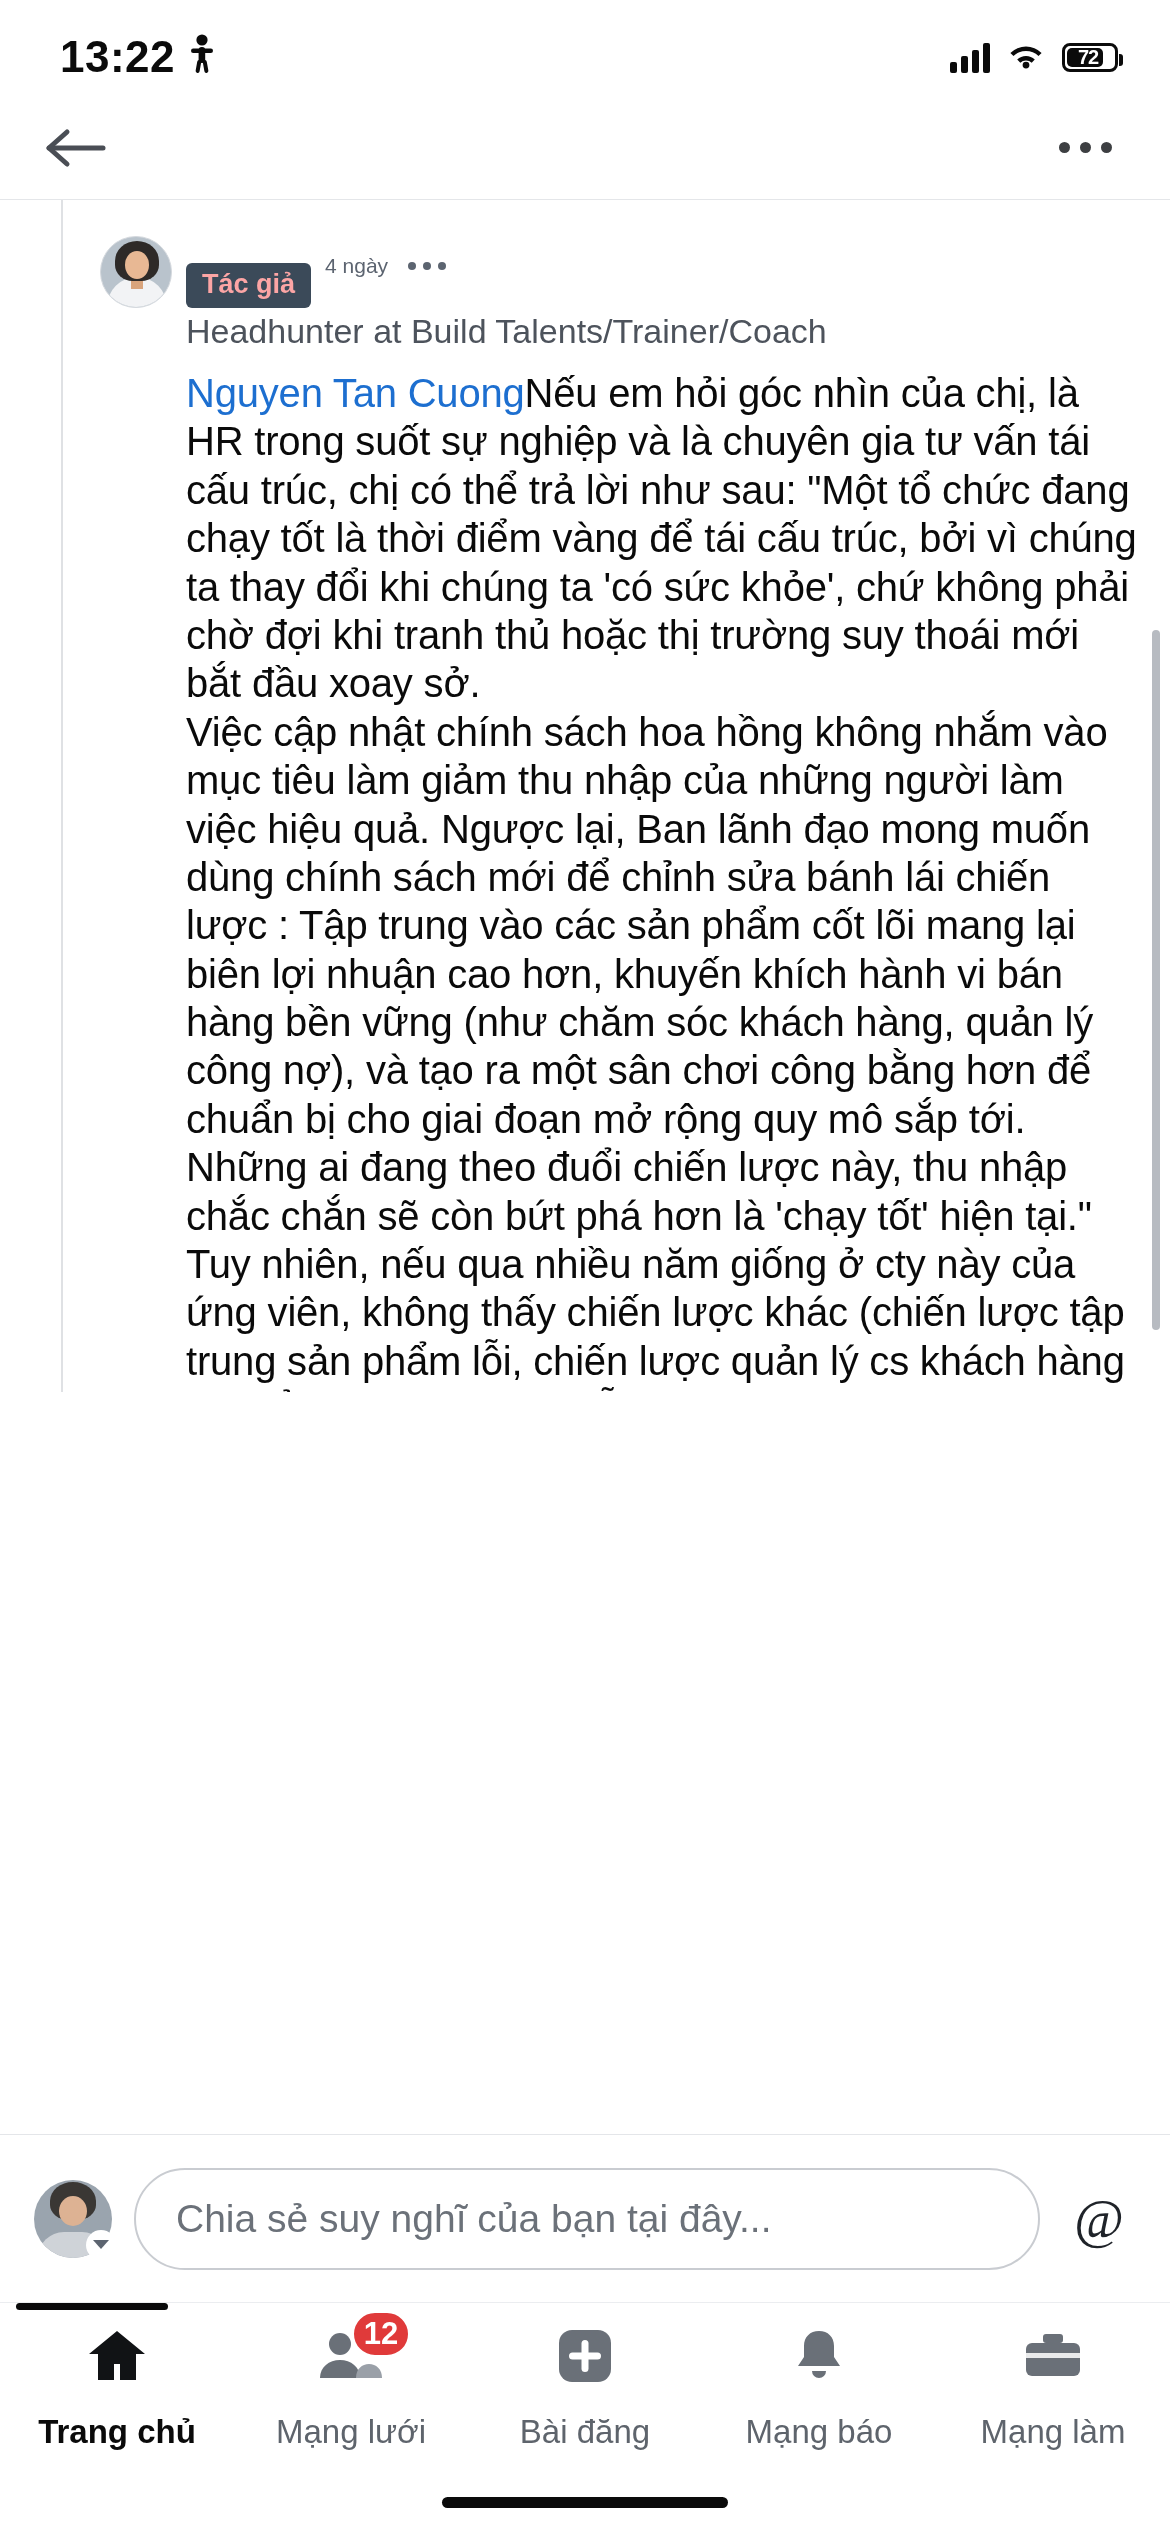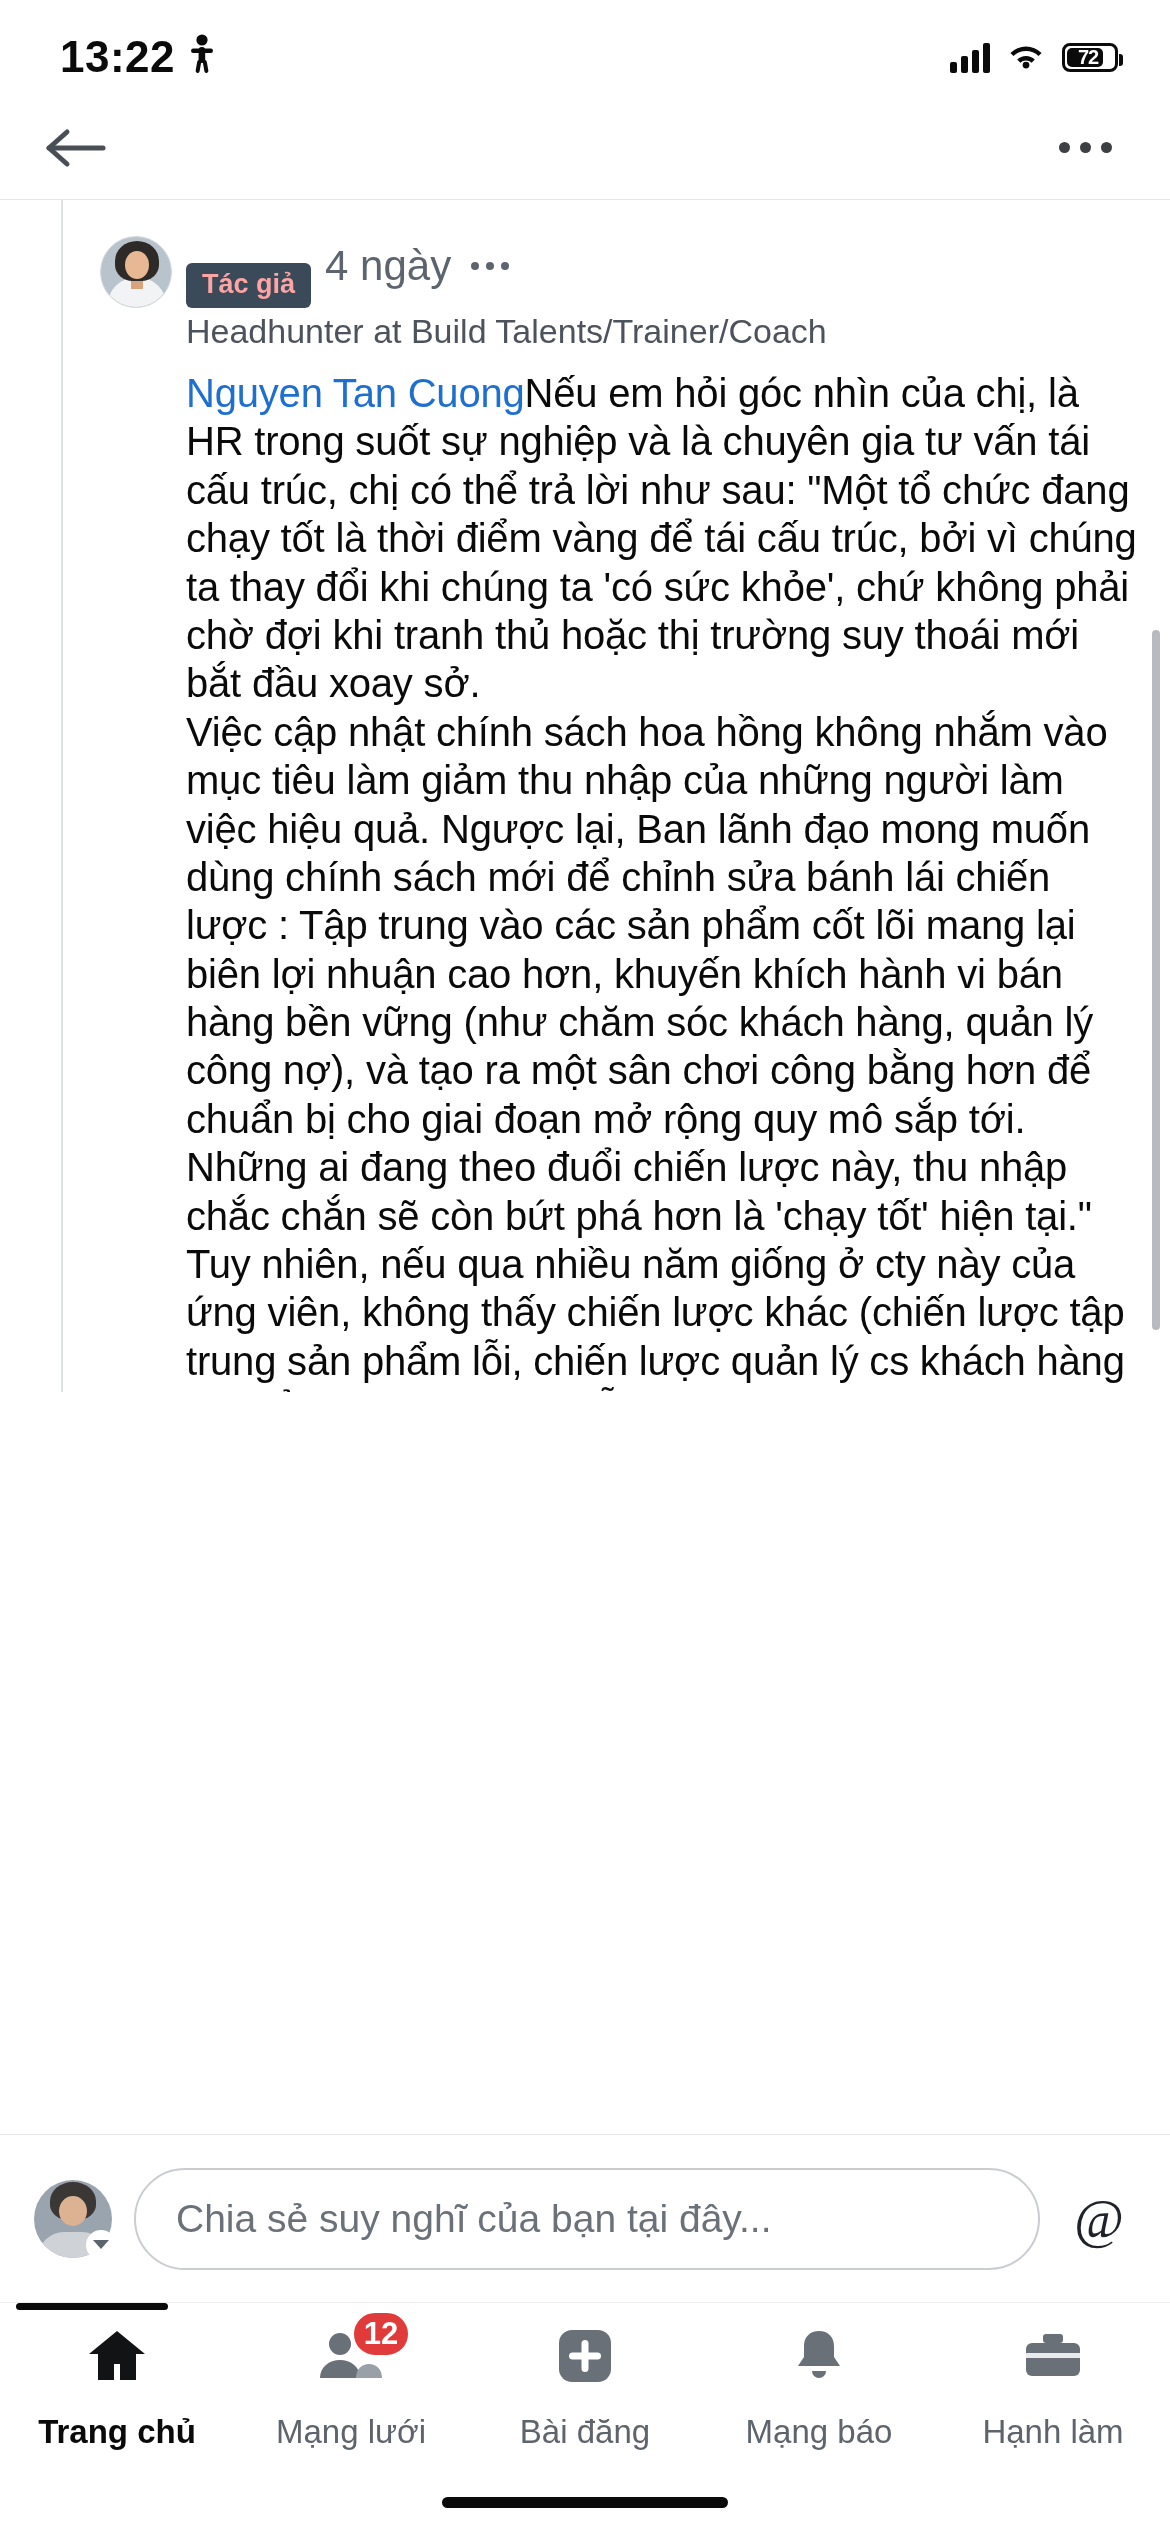--- a/index.html
+++ b/index.html
@@ -182,21 +182,21 @@
     background: #3b4a59;
     color: #fca5a5;
     font-size: 27px;
     font-weight: bold;
     padding: 6px 16px 8px;
     border-radius: 6px;
     white-space: nowrap;
     margin-top: 39px;
   }
   .time-ago {
-    font-size: 42px;
+    font-size: 21px;
     color: #5c6470;
     white-space: nowrap;
     text-align: right;
   }
   .comment-more {
     display: flex;
     gap: 7px;
     align-items: center;
     margin-left: 6px;
   }
@@ -533,17 +533,17 @@
   </div>
 
   <div class="tab">
     <div class="tab-icon">
       <svg width="62" height="54" viewBox="0 0 62 54" aria-hidden="true">
         <rect x="21" y="5" width="20" height="9" rx="3" fill="#6a7078"></rect>
         <rect x="4" y="14" width="54" height="33" rx="6" fill="#6a7078"></rect>
         <rect x="4" y="24" width="54" height="5" fill="#ffffff" opacity="0.85"></rect>
       </svg>
     </div>
-    <div class="tab-label">Hạnh làm</div>
+    <div class="tab-label">Mạng làm</div>
   </div>
 
   <div class="home-bar"></div>
 </div>
 
 </body></html>

